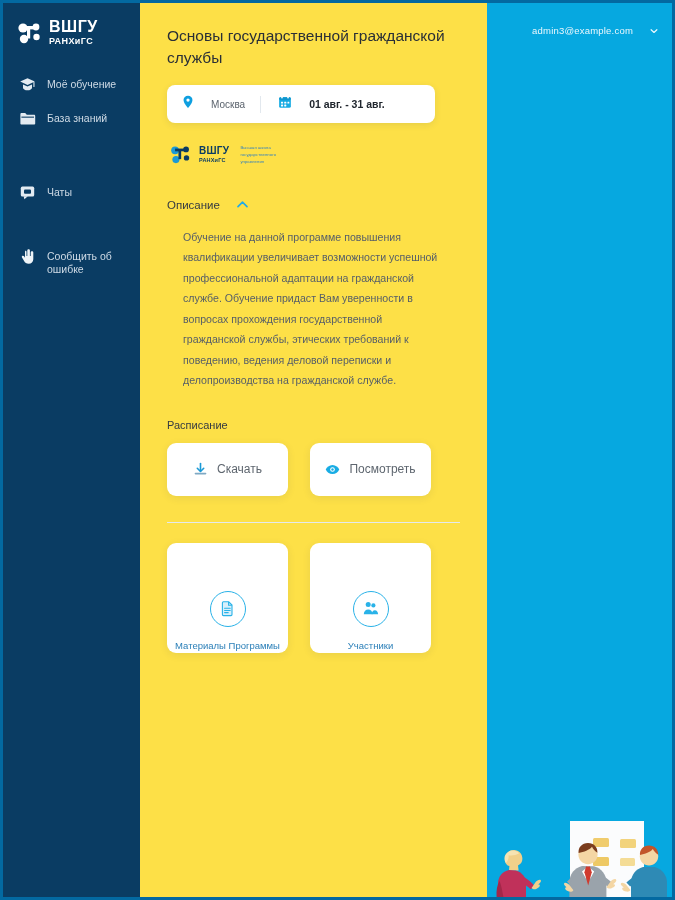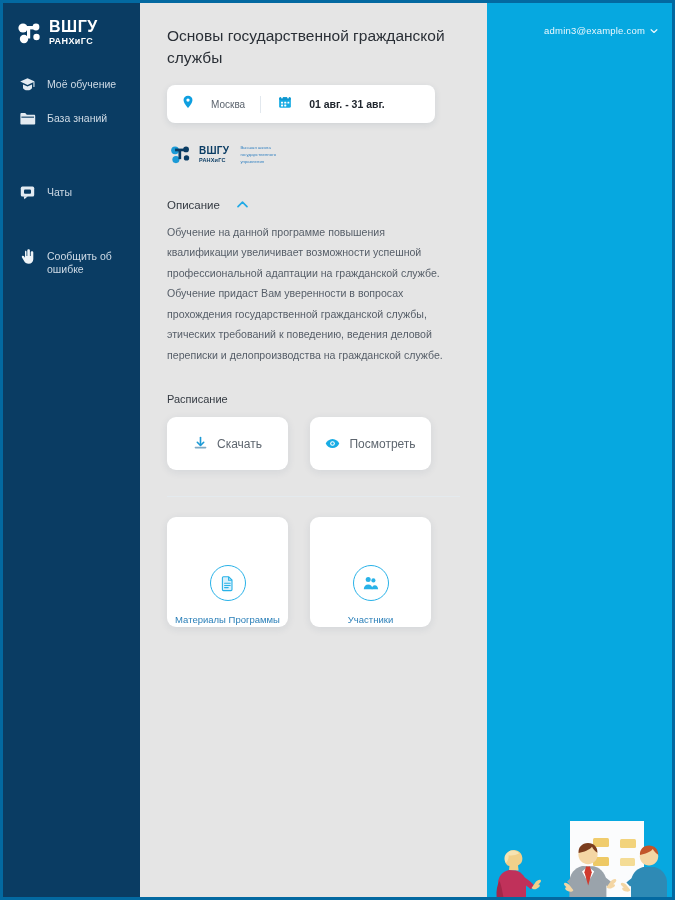--- a/index.html
+++ b/index.html
@@ -31,33 +31,33 @@
     cursor:pointer;
   }
   .nav-ico{width:17px;height:17px;flex:0 0 17px;display:block;margin-top:-1px;}
   .nav-label{padding-top:1px;}
   .nav-gap{height:40px;}
   .nav-gap2{height:30px;}
 
   
   .main{flex:1;display:flex;min-width:0;}
   .content{
-    flex:1;min-width:0;background:#e5e5e5;position:relative;
+    flex:1;min-width:0;background:#fde047;position:relative;
     padding:0 0 15px 0;box-sizing:border-box;
   }
   .right-rail{
     width:185px;flex:0 0 185px;background:#06a8e0;position:relative;overflow:hidden;
   }
   .rail-top{
     height:54px;display:flex;align-items:center;justify-content:flex-end;
     padding-right:14px;box-sizing:border-box;
   }
   .email{
     color:#eaf7fd;font-size:9.5px;letter-spacing:.2px;cursor:pointer;
-    display:inline-flex;align-items:center;gap:5px;
+    display:inline-flex;align-items:center;gap:17px;
   }
   .chev-d{width:8px;height:8px;display:block;}
 
   .inner{padding:22px 27px 0 27px;}
   .page-title{
     font-size:15.5px;color:#2a2f36;line-height:1.42;font-weight:400;
     margin:0 0 16px 0;max-width:285px;
   }
 
   .meta-chip{
@@ -78,21 +78,21 @@
   .logo-tag{display:flex;flex-direction:column;gap:1.5px;margin-left:4px;}
   .logo-tag span{font-size:4.2px;color:#2f7fc0;line-height:1.25;letter-spacing:.1px;}
 
   .sec-head{
     display:flex;align-items:center;gap:16px;margin:34px 0 11px 0;
     font-size:11.5px;color:#343a42;cursor:pointer;
   }
   .chev-up{width:13px;height:13px;display:block;}
 
   .desc{
-    font-size:10.6px;line-height:1.93;color:#565e68;max-width:292px;margin:0;
+    font-size:10.6px;line-height:1.93;color:#565e68;max-width:292px;margin:16px;
   }
 
   .sched-head{font-size:11px;color:#343a42;margin:28px 0 12px 0;}
 
   .btn-row{display:flex;gap:22px;}
   .flat-btn{
     background:#fff;border-radius:9px;box-shadow:0 2px 8px rgba(30,60,90,.09);
     width:121px;height:53px;display:flex;align-items:center;justify-content:center;
     gap:9px;cursor:pointer;box-sizing:border-box;
   }

